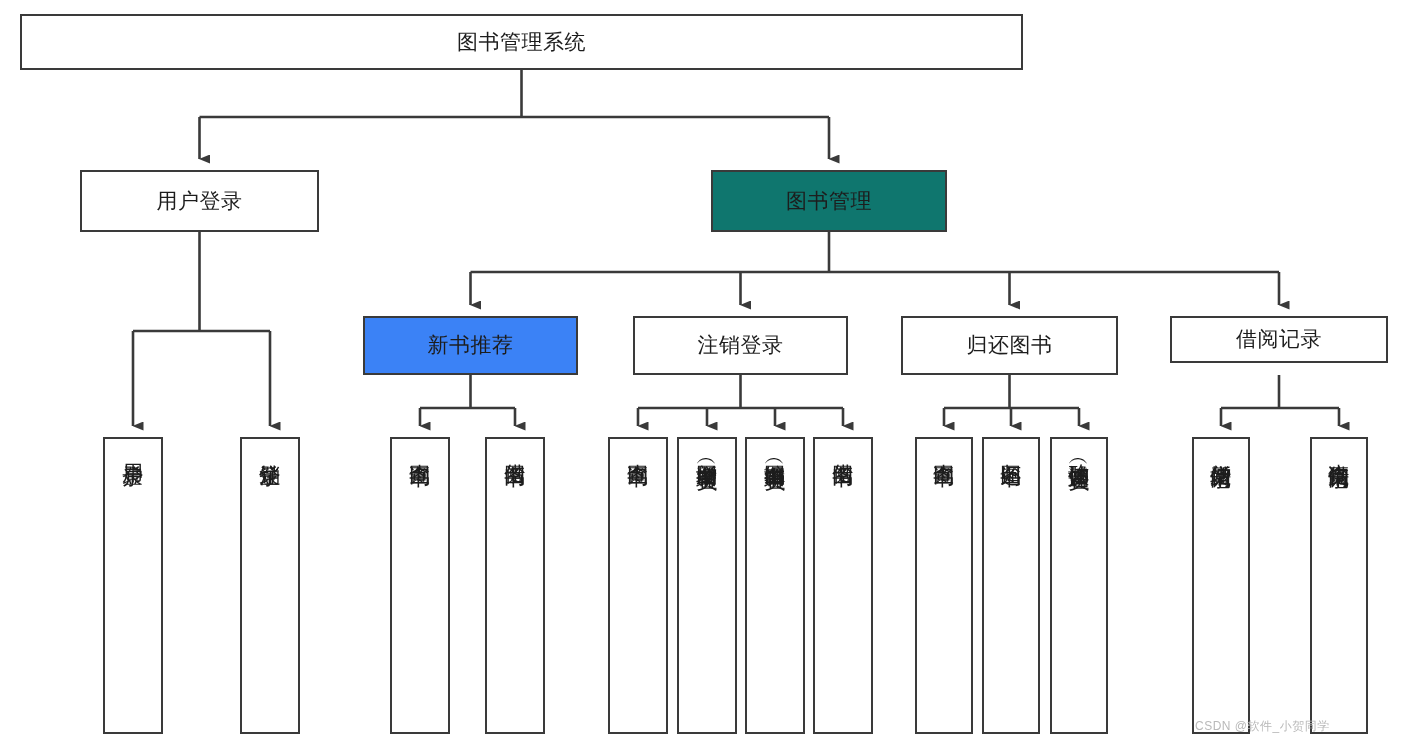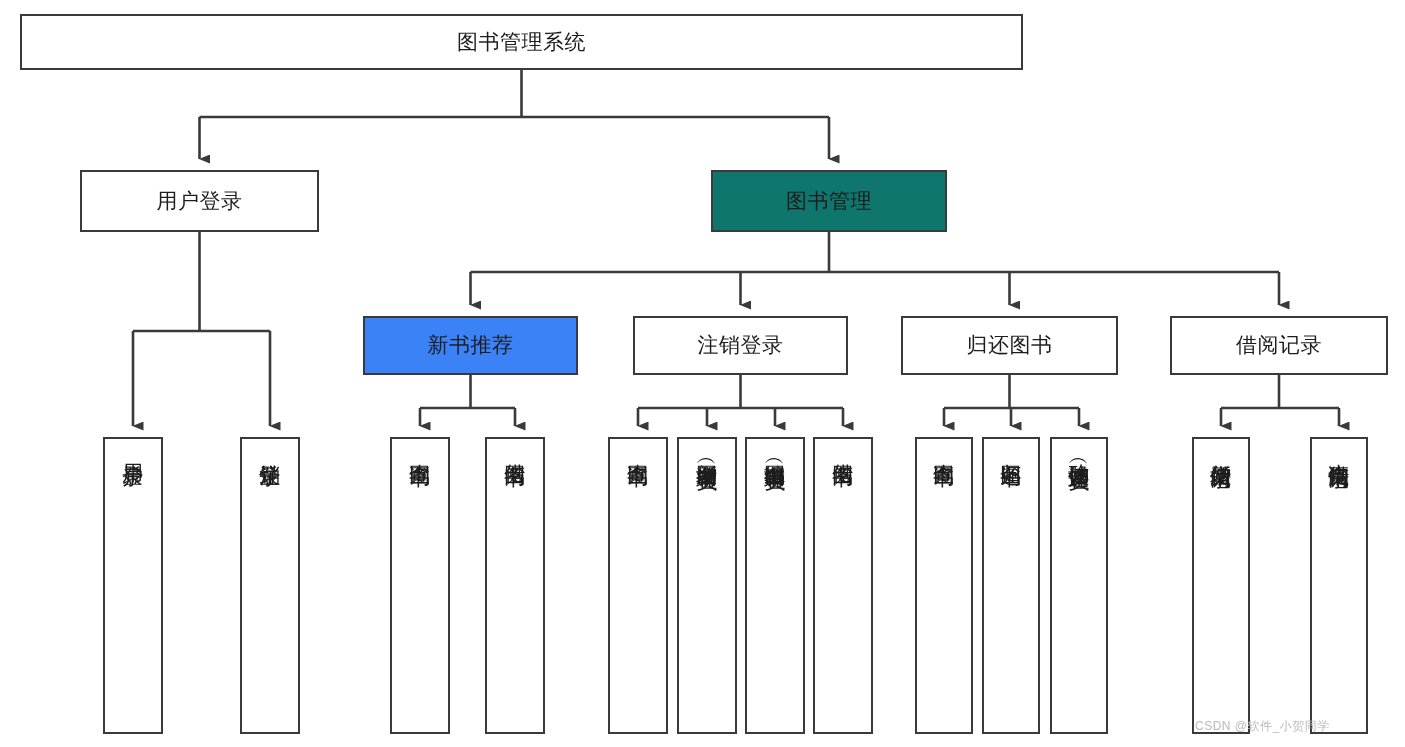--- a/index.html
+++ b/index.html
@@ -125,21 +125,21 @@
       </div>
       <div class="node" style="left: 363px; top: 316px; width: 215px; height: 59px; border-color: rgb(58, 58, 58); background: #3b82f6;">
         <span class="node-label" style="color: rgb(29, 29, 29);">新书推荐</span>
       </div>
       <div class="node" style="left: 633px; top: 316px; width: 215px; height: 59px; border-color: rgb(58, 58, 58); background: rgb(255, 255, 255);">
         <span class="node-label" style="color: rgb(29, 29, 29);">注销登录</span>
       </div>
       <div class="node" style="left: 901px; top: 316px; width: 217px; height: 59px; border-color: rgb(58, 58, 58); background: rgb(255, 255, 255);">
         <span class="node-label" style="color: rgb(29, 29, 29);">归还图书</span>
       </div>
-      <div class="node" style="left: 1170px; top: 316px; width: 218px; height: 59px; border-color: rgb(58, 58, 58); background: rgb(255, 255, 255);">
+      <div class="node" style="left: 1170px; top: 316px; width: 218px; height: 47px; border-color: rgb(58, 58, 58); background: rgb(255, 255, 255);">
         <span class="node-label" style="color: rgb(29, 29, 29);">借阅记录</span>
       </div>
       <div class="node vertical" style="left: 103px; top: 437px; width: 60px; height: 297px; border-color: rgb(58, 58, 58); background: rgb(255, 255, 255);">
         <span class="node-label" style="color: rgb(29, 29, 29);">用户登录</span>
       </div>
       <div class="node vertical" style="left: 240px; top: 437px; width: 60px; height: 297px; border-color: rgb(58, 58, 58); background: rgb(255, 255, 255);">
         <span class="node-label" style="color: rgb(29, 29, 29);">注销登录</span>
       </div>
       <div class="node vertical" style="left: 390px; top: 437px; width: 60px; height: 297px; border-color: rgb(58, 58, 58); background: rgb(255, 255, 255);">
         <span class="node-label" style="color: rgb(29, 29, 29);">查询图书</span>

